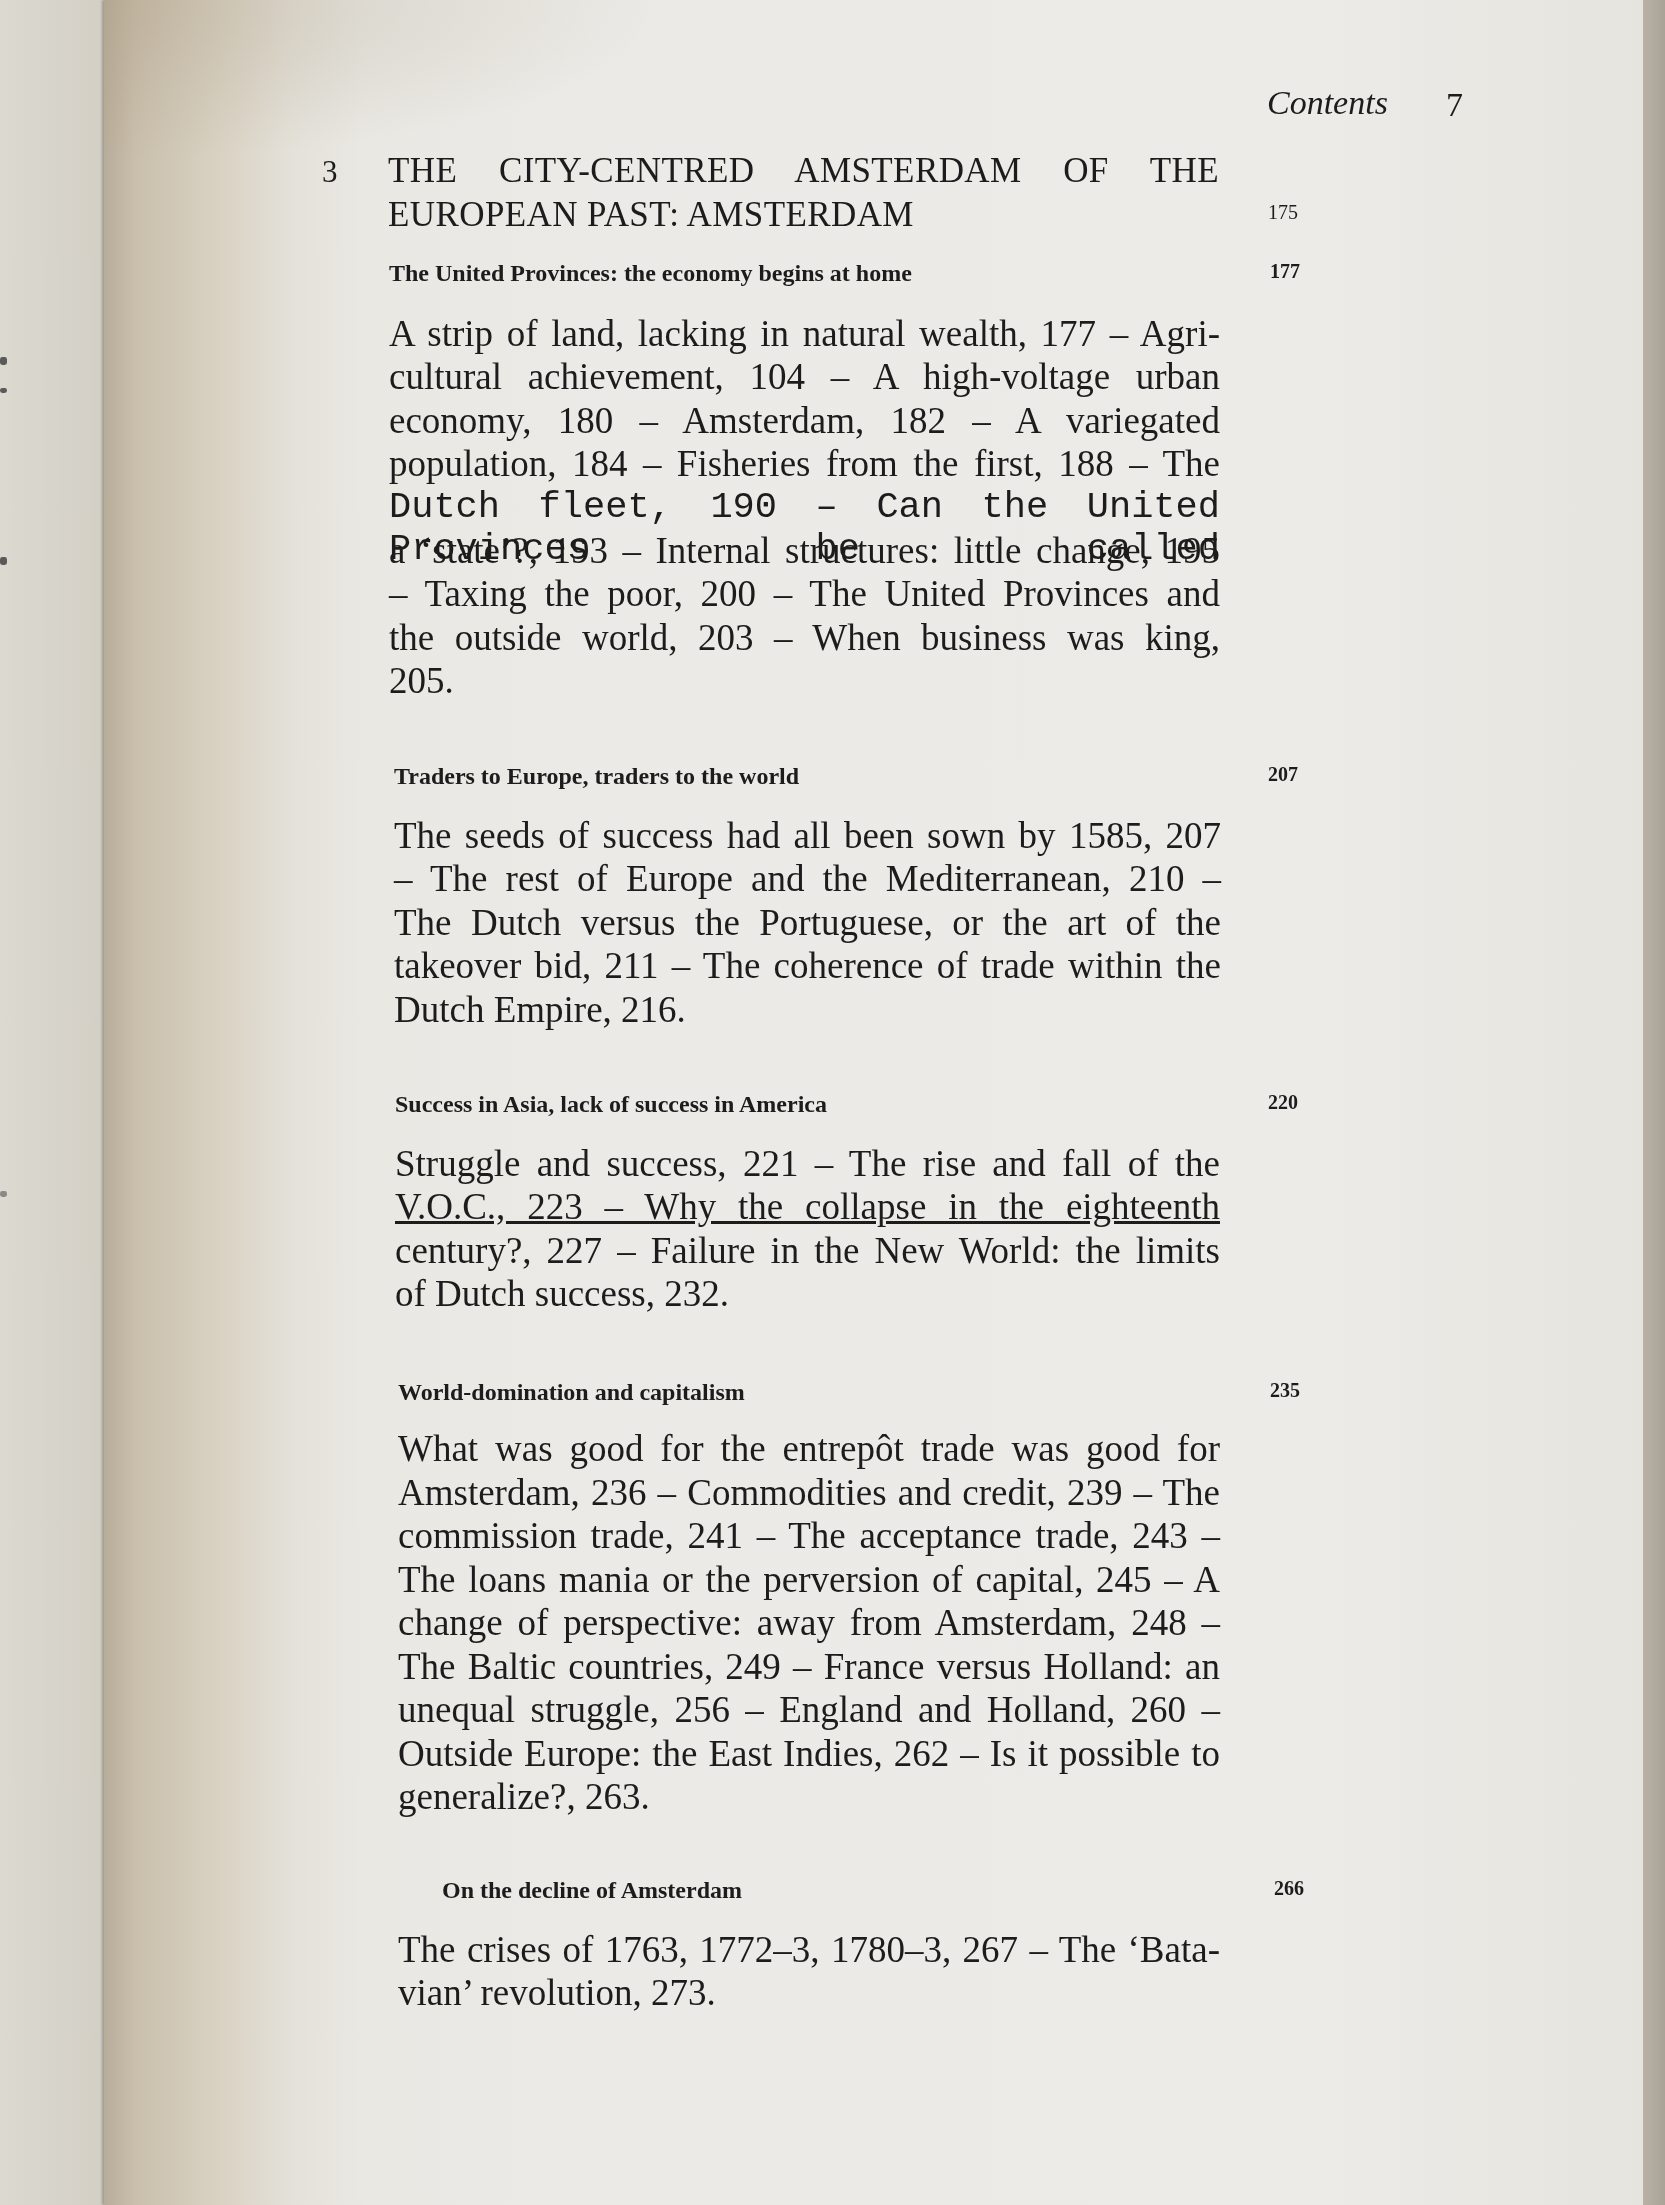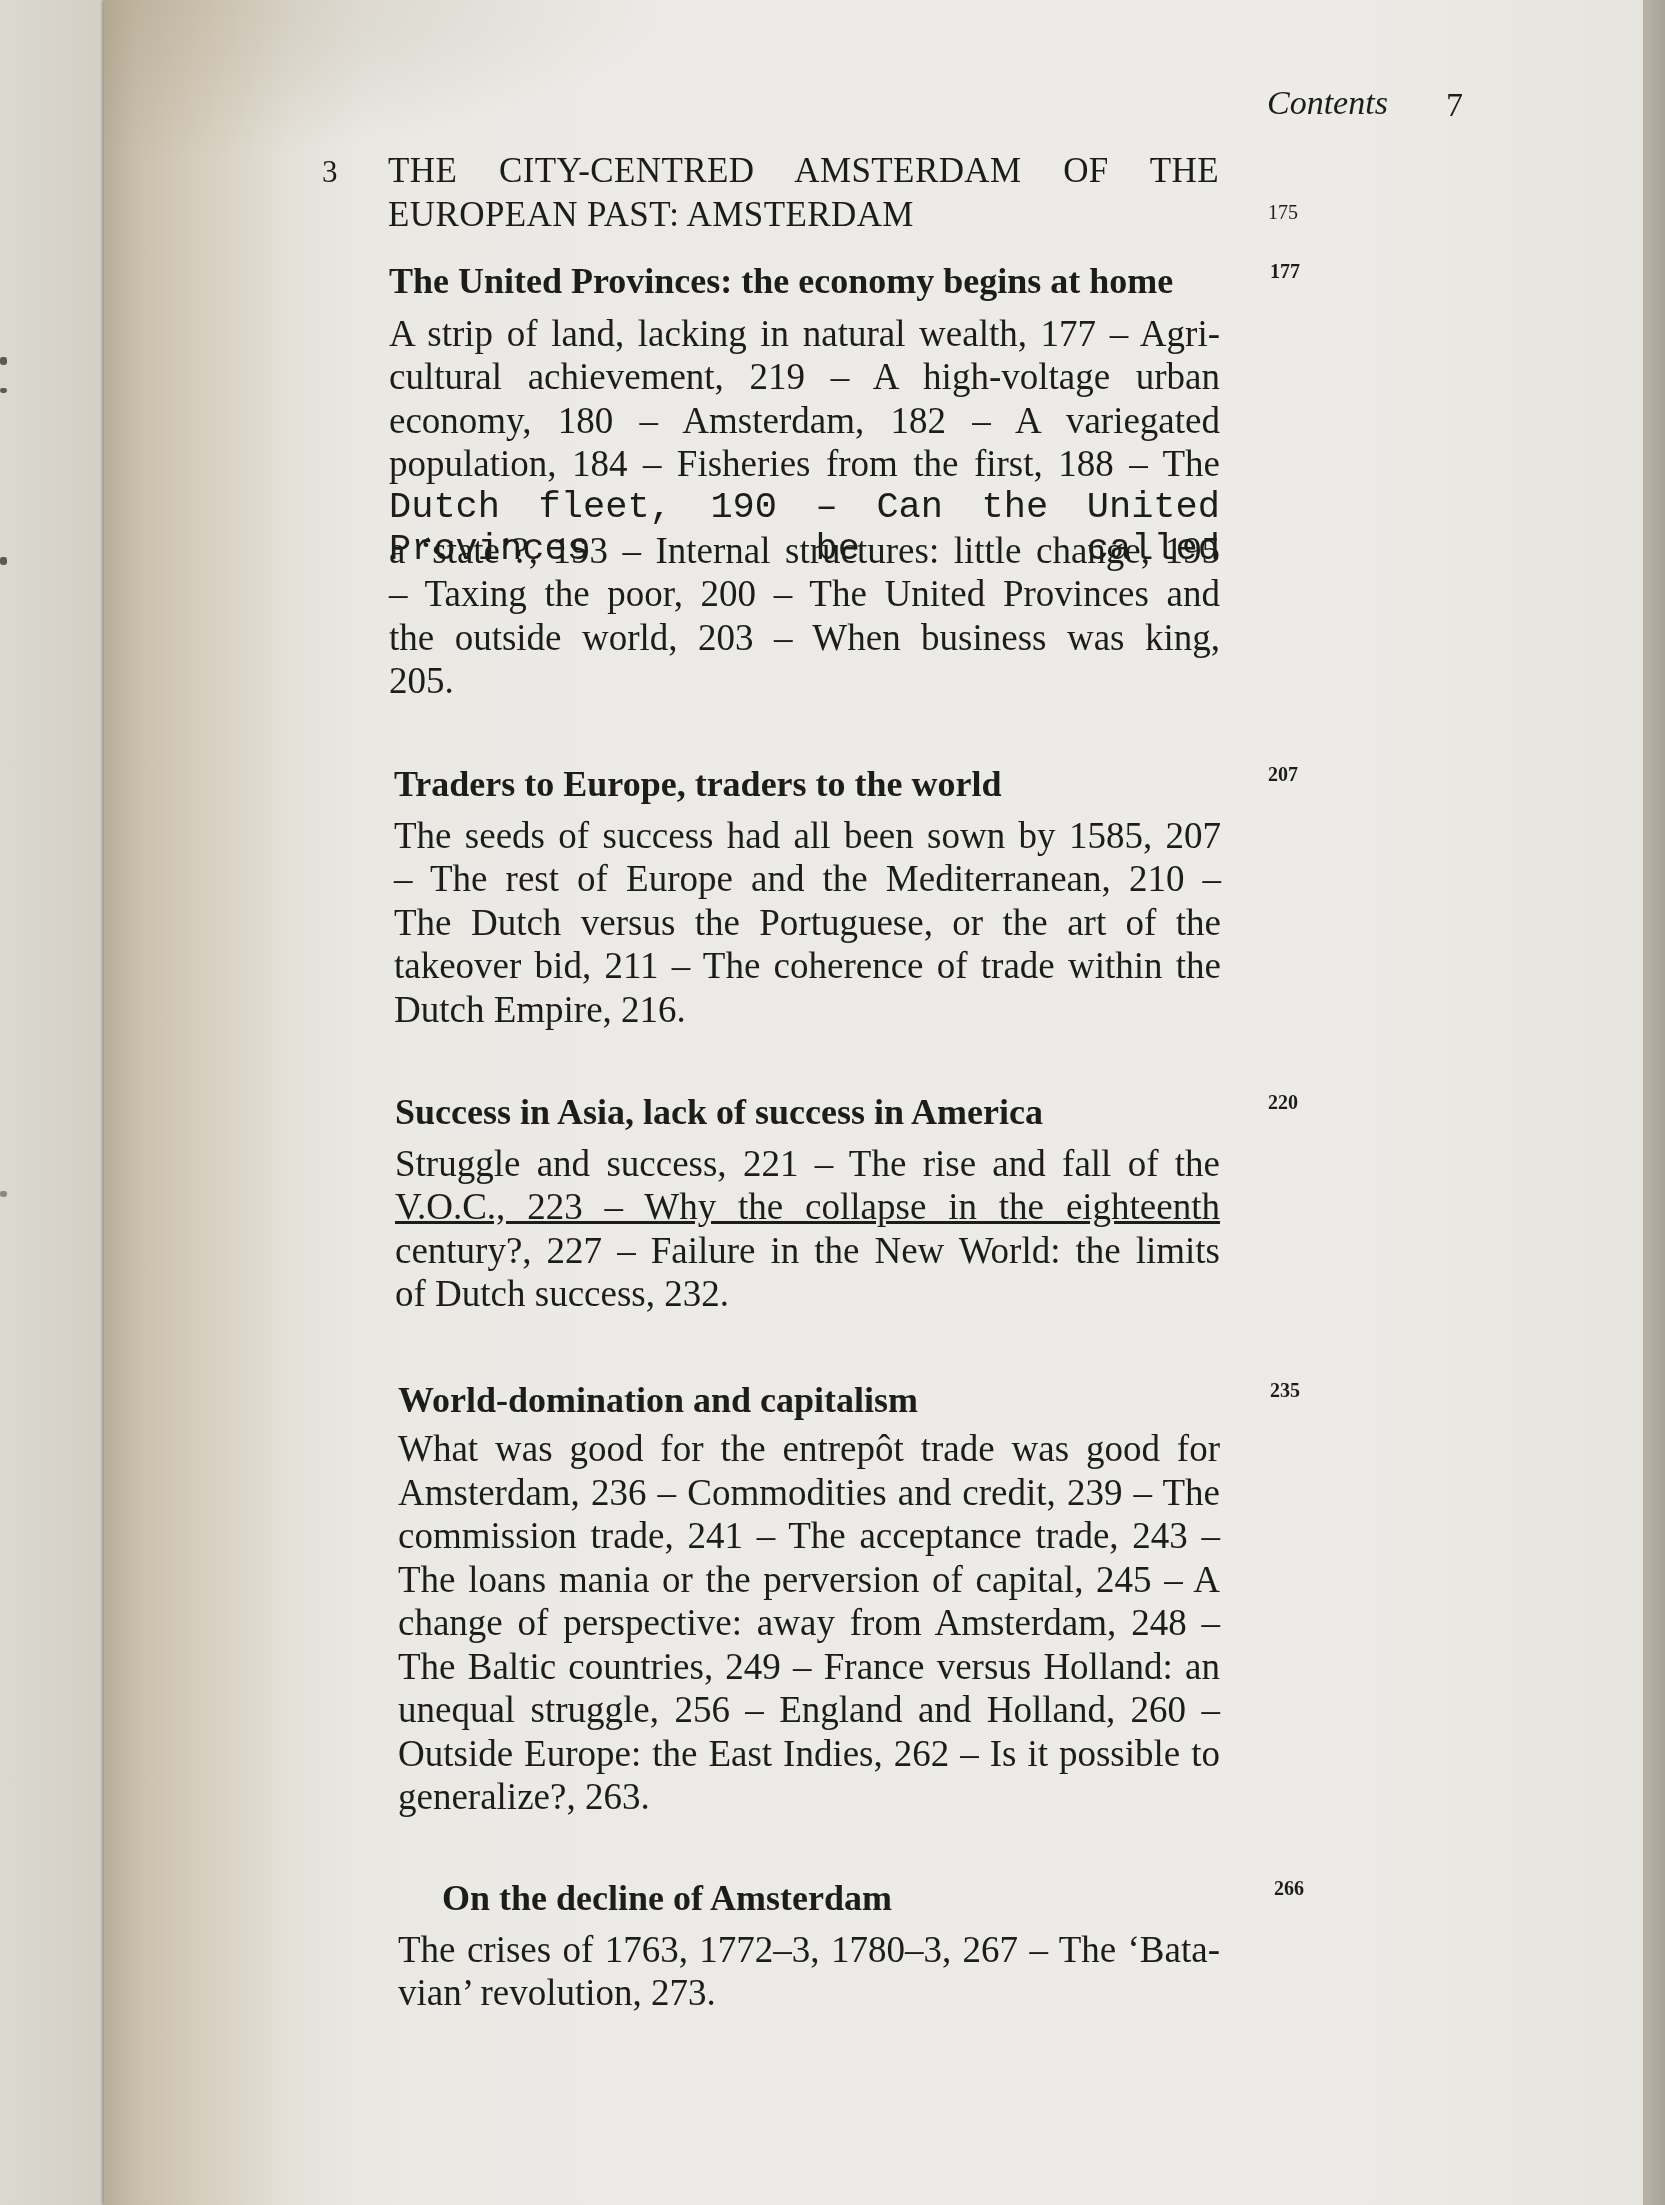--- a/index.html
+++ b/index.html
@@ -29,21 +29,21 @@
   }
   .abs { position: absolute; white-space: nowrap; }
   .running-head { top: 84px; left: 1267px; font-size: 34px; font-style: italic; }
   .running-num { top: 86px; left: 1446px; font-size: 34px; }
   .ch-num { left: 322px; top: 154px; font-size: 31px; }
   .ch-title { left: 388px; font-size: 35px; letter-spacing: 0.4px; }
   .ch-title.l1 { top: 151px; width: 831px; text-align: justify; text-align-last: justify; white-space: normal; }
   .ch-title.l2 { top: 195px; }
   .pg { font-size: 20px; font-weight: bold; }
   .pg.plain { font-weight: normal; }
-  .sec-head { font-size: 36px; font-weight: bold; }
+  .sec-head { font-size: 24px; font-weight: bold; }
   .body-line {
     font-size: 37px; white-space: normal; text-align: justify; text-align-last: justify;
   }
   .body-line.last { text-align-last: left; }
 </style>
 </head>
 <body>
 
 <div class="left-page">
   <div class="frag" style="left:0;top:357px;"></div>
@@ -62,21 +62,21 @@
 <div class="abs ch-num">3</div>
 <div class="abs ch-title l1">THE CITY-CENTRED AMSTERDAM OF THE</div>
 <div class="abs ch-title l2">EUROPEAN PAST: AMSTERDAM</div>
 <div class="abs pg plain" style="left:1268px;top:201px;">175</div>
 
 <div id="sections">
     <div>
       <div class="abs sec-head" style="left: 389px; top: 260px;">The United Provinces: the economy begins at home</div>
       <div class="abs pg" style="left: 1270px; top: 260px;">177</div>
       <div class="abs body-line" style="left: 389px; top: 312px; width: 831px;">A strip of land, lacking in natural wealth, 177 – Agri-</div>
-      <div class="abs body-line" style="left: 389px; top: 355px; width: 831px;">cultural achievement, 219 – A high-voltage urban</div>
+      <div class="abs body-line" style="left: 389px; top: 355px; width: 831px;">cultural achievement, 104 – A high-voltage urban</div>
       <div class="abs body-line" style="left: 389px; top: 399px; width: 831px;">economy, 180 – Amsterdam, 182 – A variegated</div>
       <div class="abs body-line" style="left: 389px; top: 442px; width: 831px;">population, 184 – Fisheries from the first, 188 – The</div>
       <div class="abs body-line" style="left: 389px; top: 486px; width: 831px; font-family: Liberation Mono, monospace;">Dutch fleet, 190 – Can the United Provinces be called</div>
       <div class="abs body-line" style="left: 389px; top: 529px; width: 831px;">a ‘state’?, 193 – Internal structures: little change, 195</div>
       <div class="abs body-line" style="left: 389px; top: 572px; width: 831px;">– Taxing the poor, 200 – The United Provinces and</div>
       <div class="abs body-line" style="left: 389px; top: 616px; width: 831px;">the outside world, 203 – When business was king,</div>
       <div class="abs body-line last" style="left: 389px; top: 659px; width: 831px;">205.</div>
     </div>
     <div>
       <div class="abs sec-head" style="left: 394px; top: 763px;">Traders to Europe, traders to the world</div>

